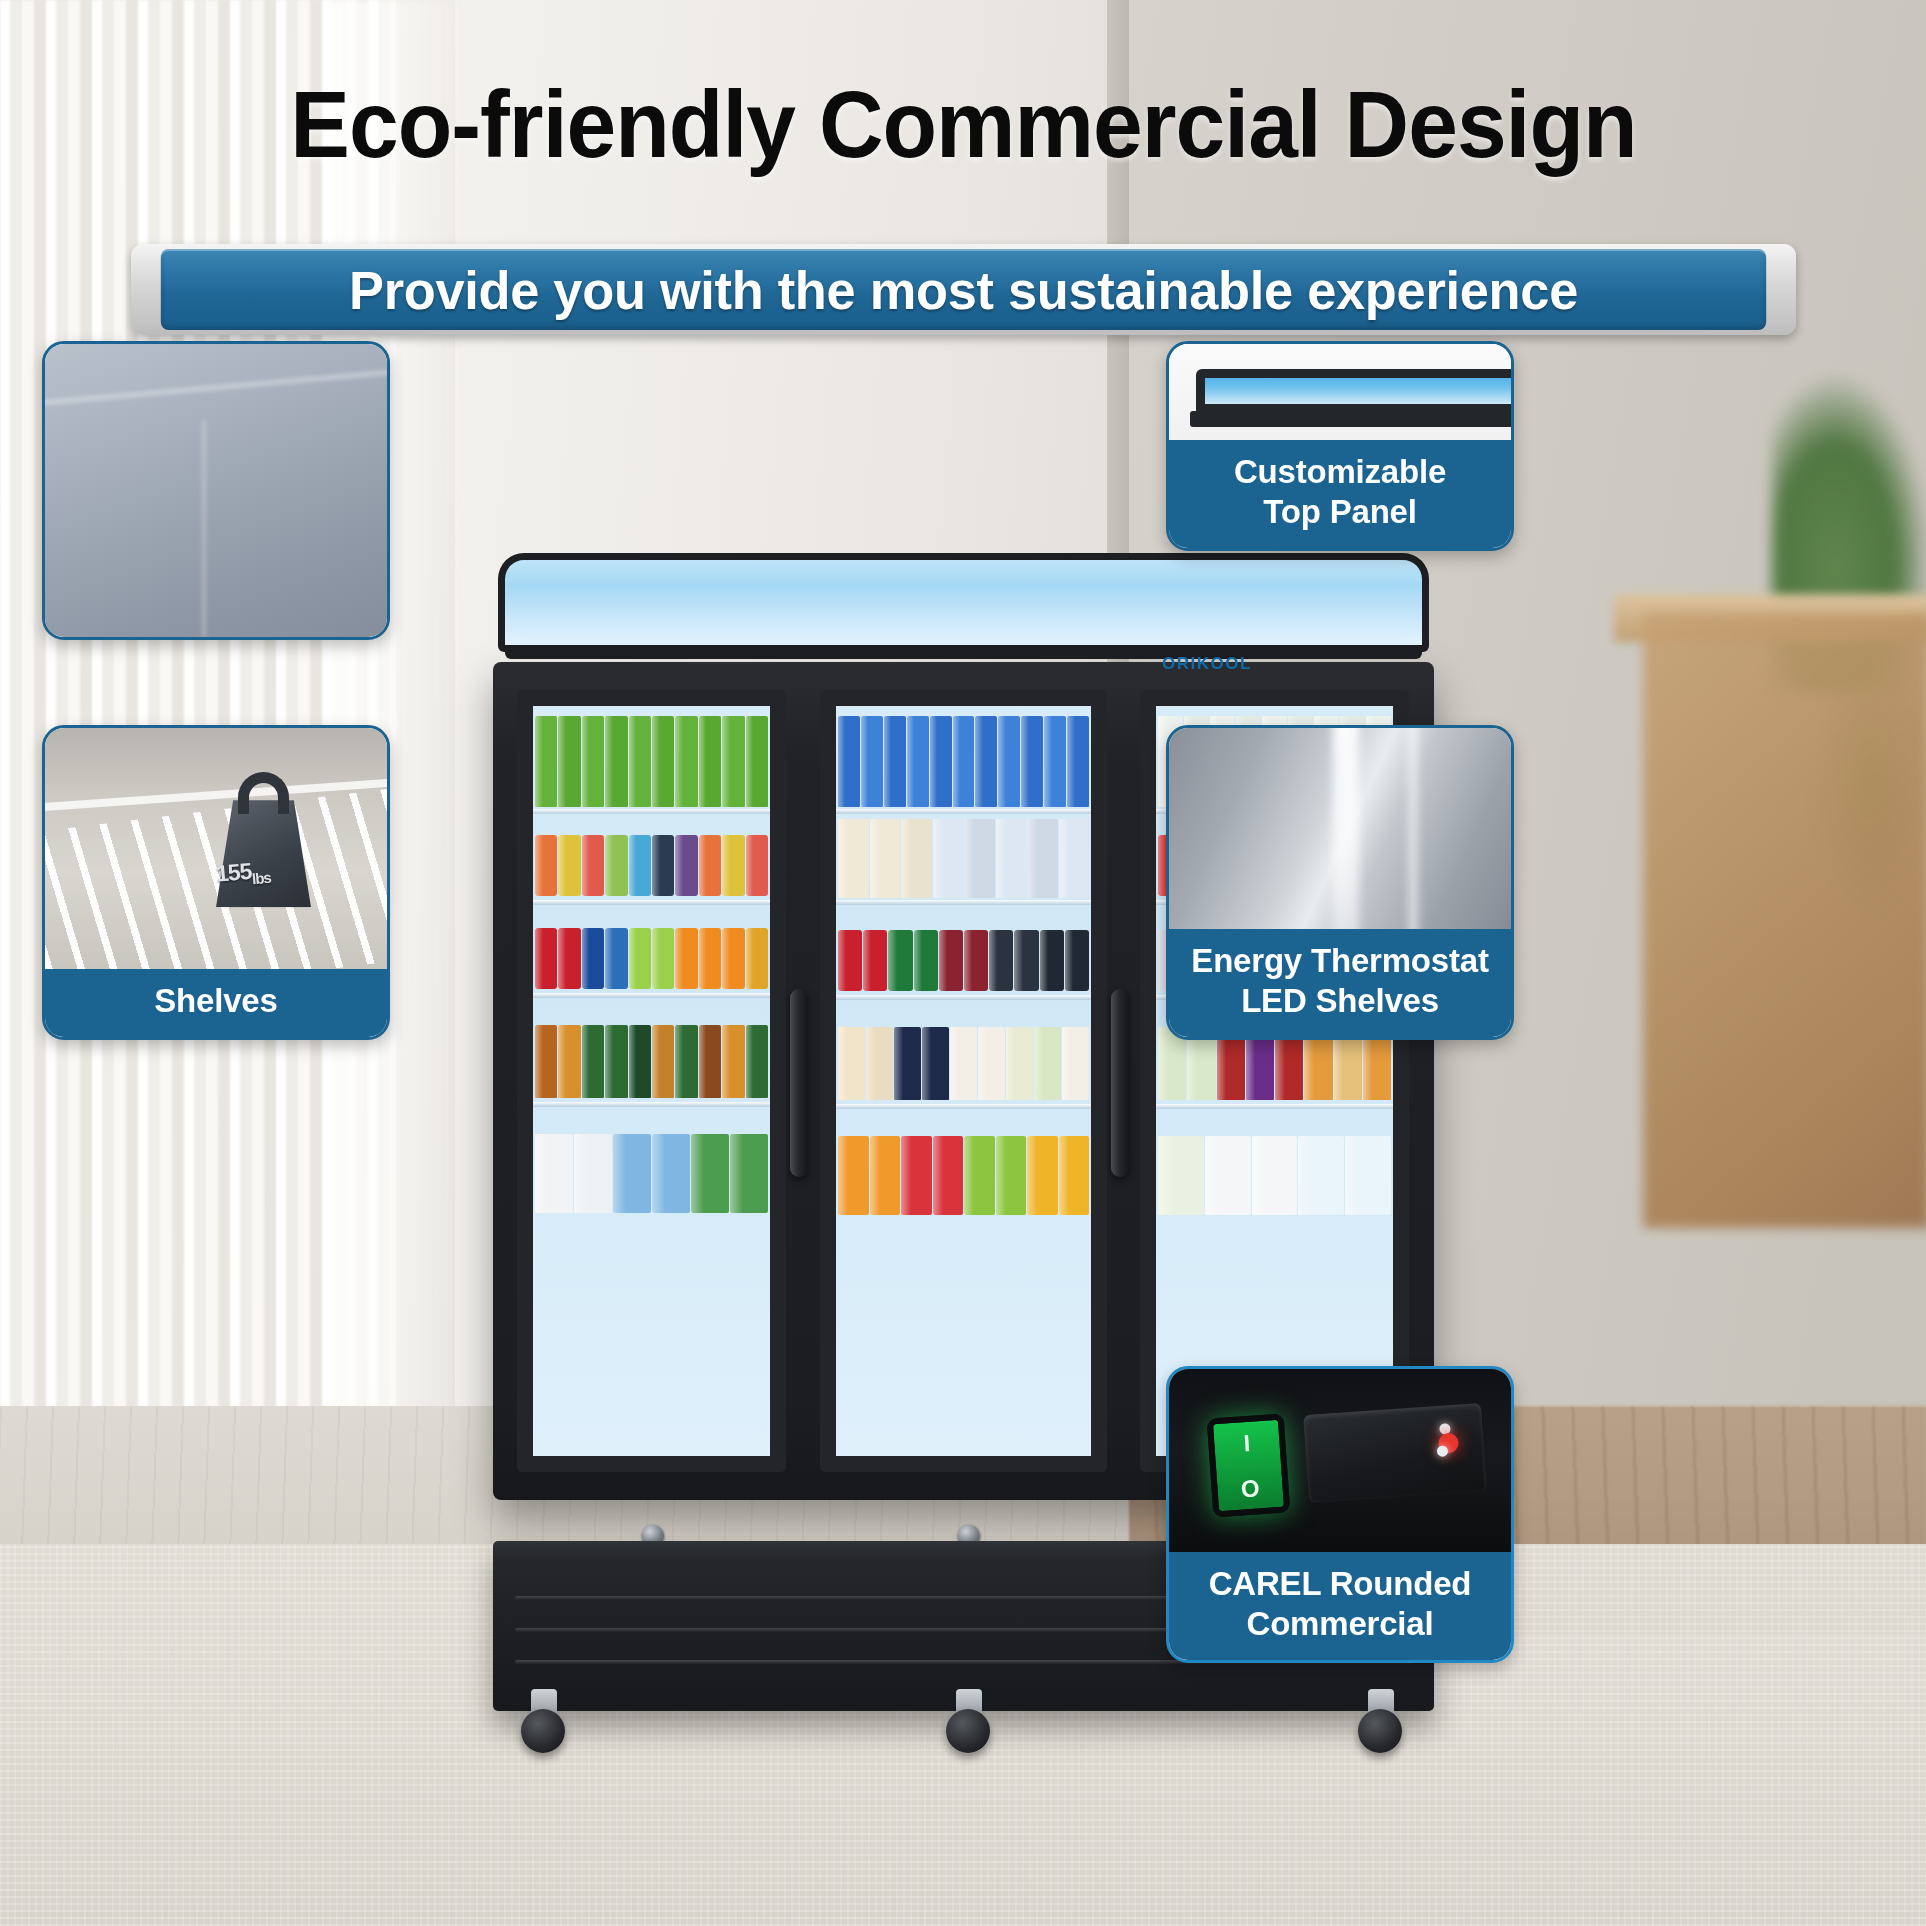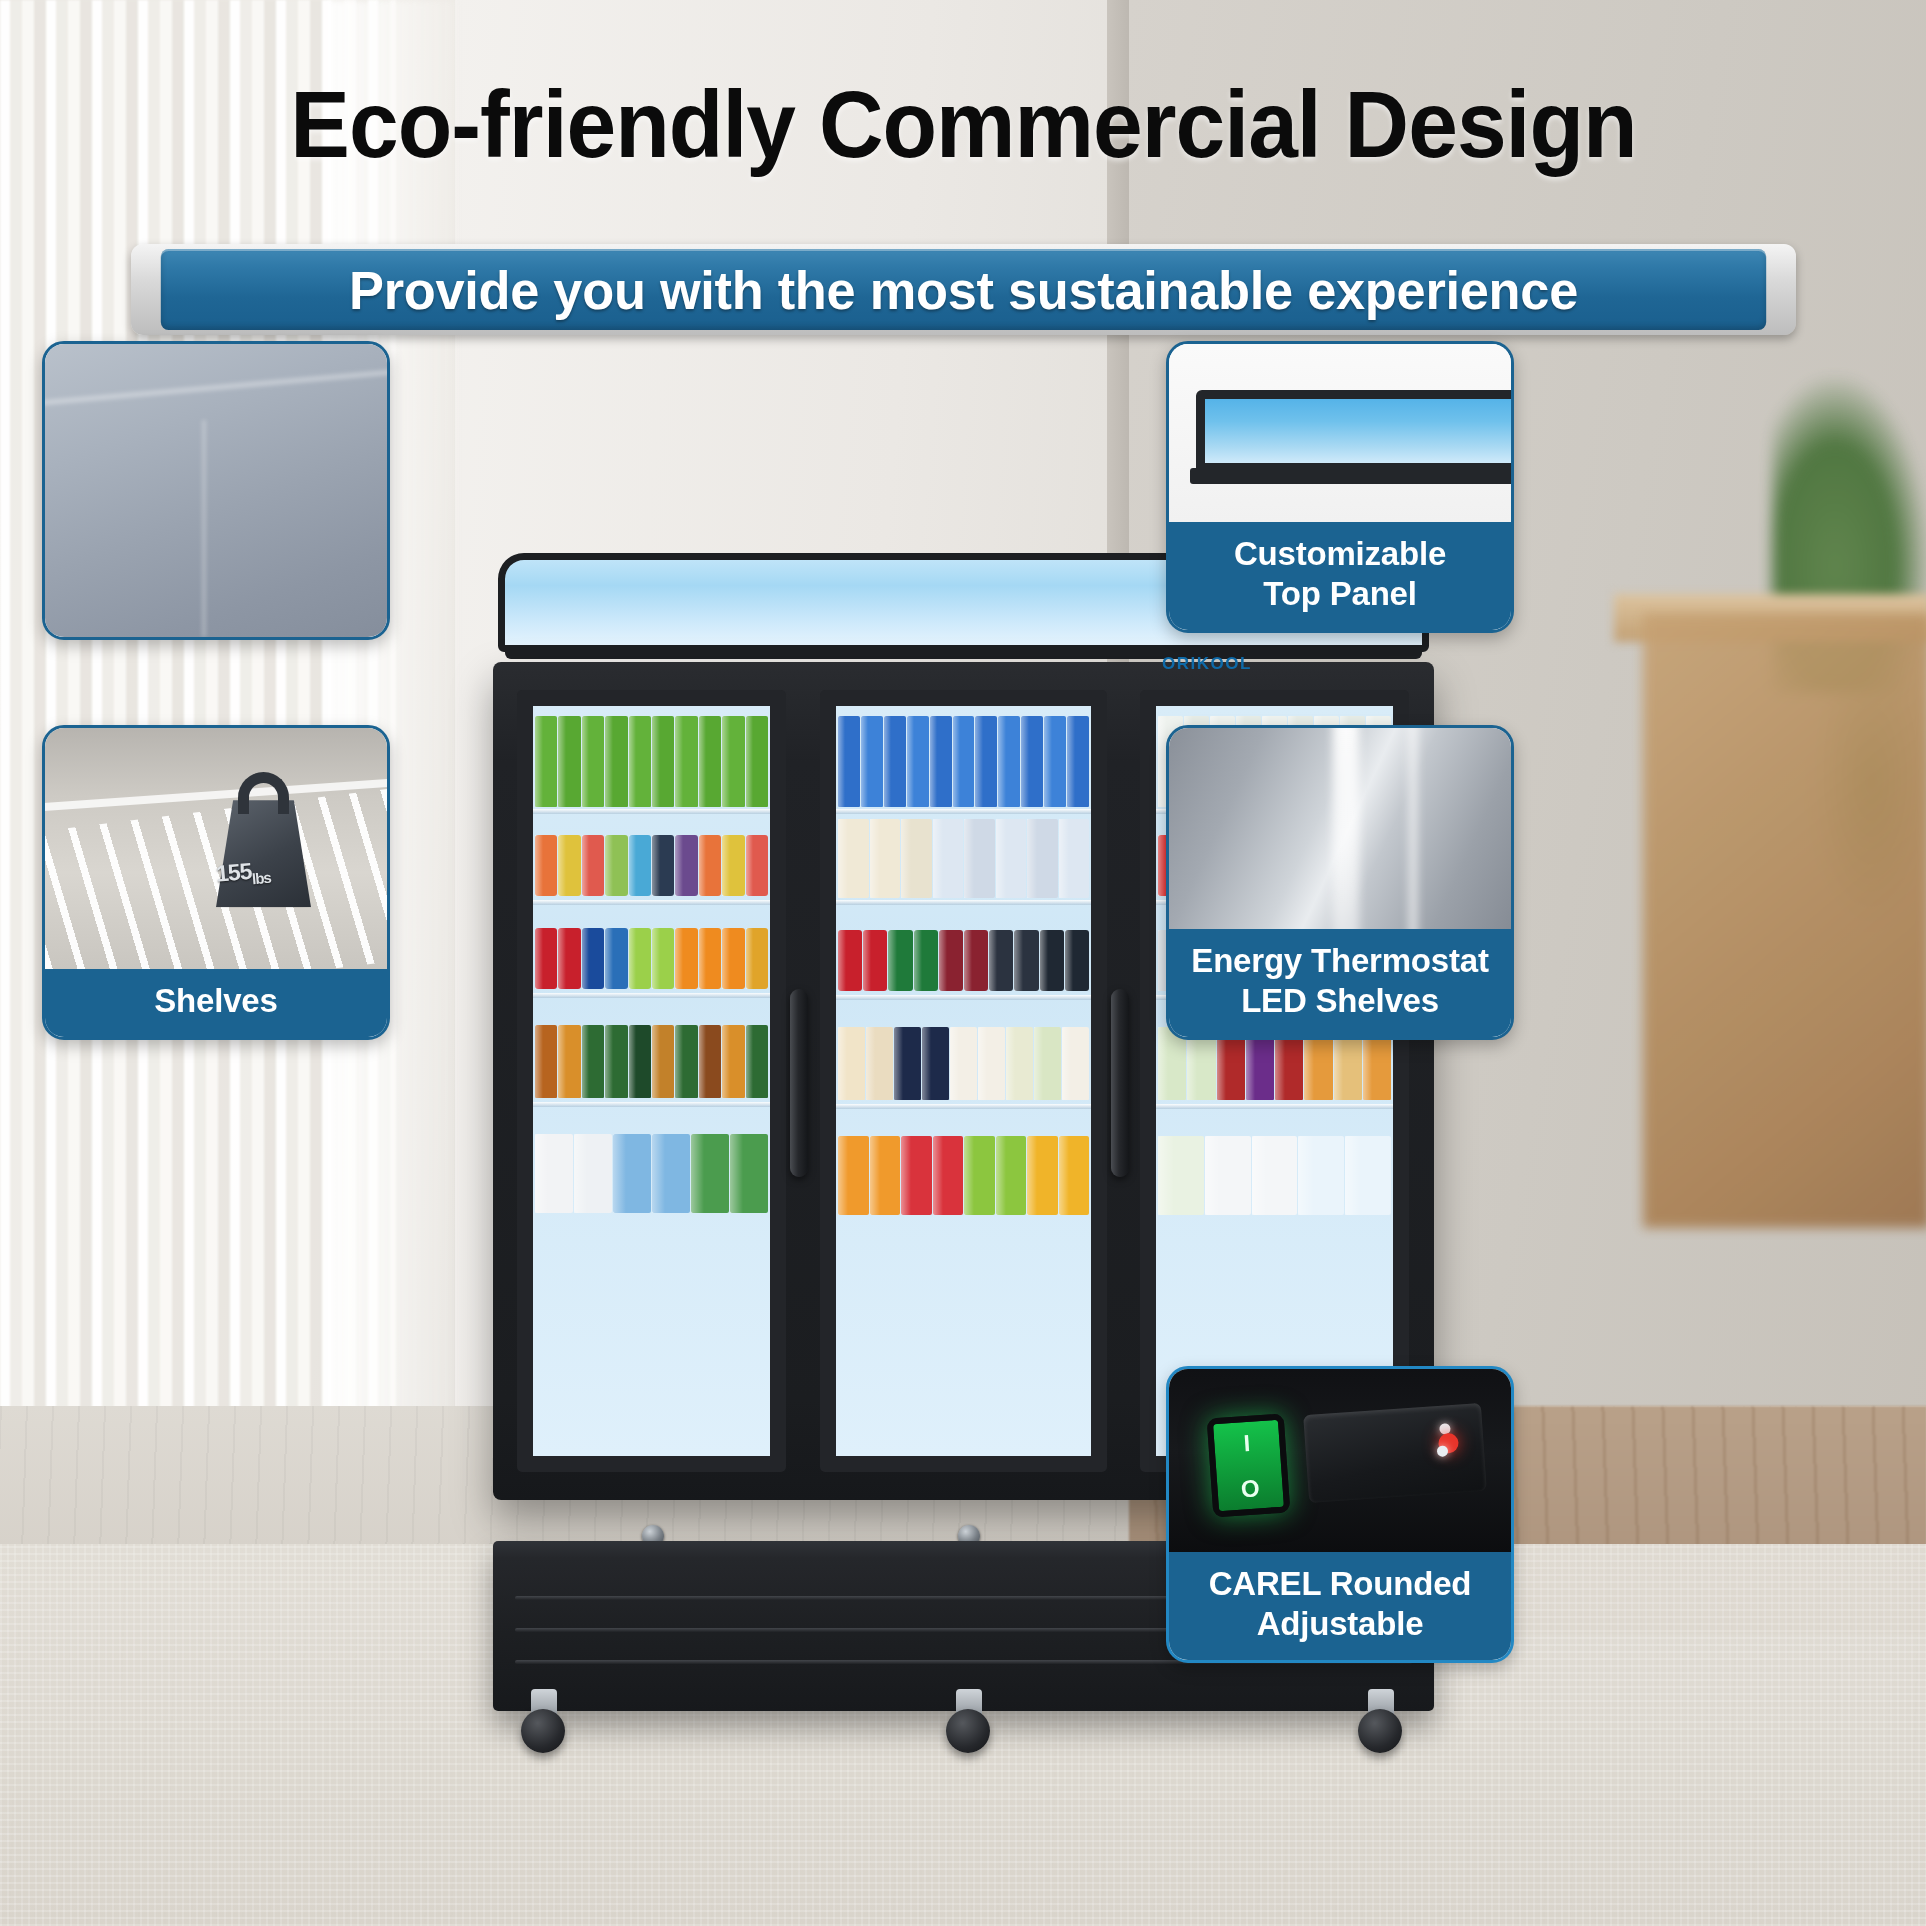--- a/index.html
+++ b/index.html
@@ -224,21 +224,21 @@
     border-radius:40px 10px 30px 24px;
     transform:rotate(-16deg);
     filter:blur(0.6px);
   }
   .lock-strap {
     position:absolute; left:36%; top:36%; width:44%; height:26px;
     background:#1a1b1e; transform:rotate(-20deg); border-radius:6px;
   }
 
   
-  #card-toppanel { left:1166px; top:341px; width:348px; height:292px; }
+  #card-toppanel { left:1166px; top:341px; width:348px; height:210px; }
   #card-toppanel .photo { background:linear-gradient(180deg,#fafafa,#f1f1f1); }
   .panel-mock {
     position:absolute; left:8%; top:26%; width:96%; height:46%;
     background:linear-gradient(180deg,#55b3e8 0%, #6fc1ec 35%, #a9d9f3 75%, #cfeafa 100%);
     border:9px solid #23262a;
     border-radius:6px 6px 3px 3px;
   }
   .panel-base {
     position:absolute; left:6%; top:70%; width:99%; height:16px;
     background:#23262a; border-radius:3px;
@@ -700,18 +700,18 @@
     <div class="photo">
       <div class="rocker"></div>
       <div class="thermo-unit">
         <div class="thermo-led-w1"></div>
         <div class="thermo-led-red"></div>
         <div class="thermo-led-w2"></div>
       </div>
     </div>
     <div class="caption">
       <div>CAREL Rounded</div>
-      <div>Adjustable</div>
+      <div>Commercial</div>
     </div>
   </div>
 
 </div>
 
 
 </body></html>

